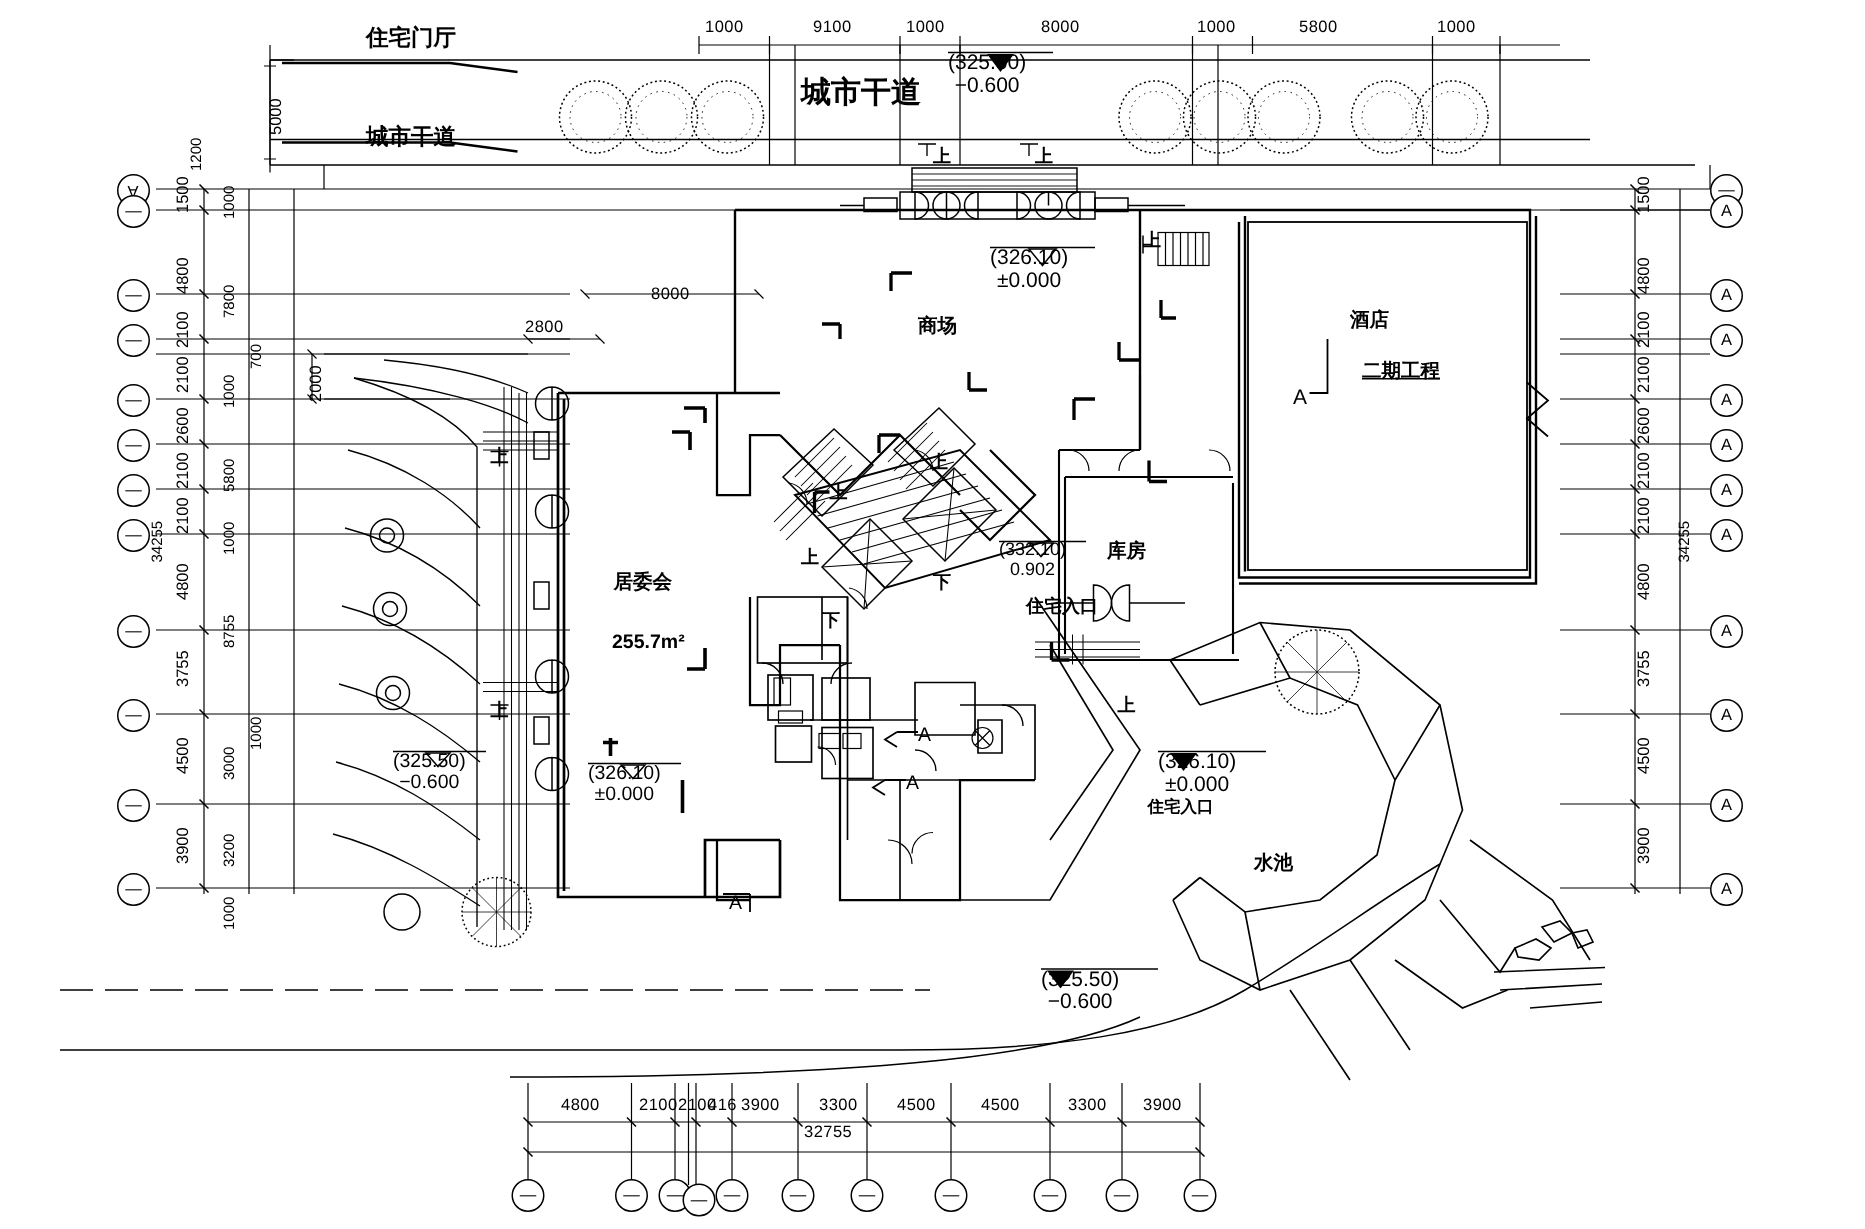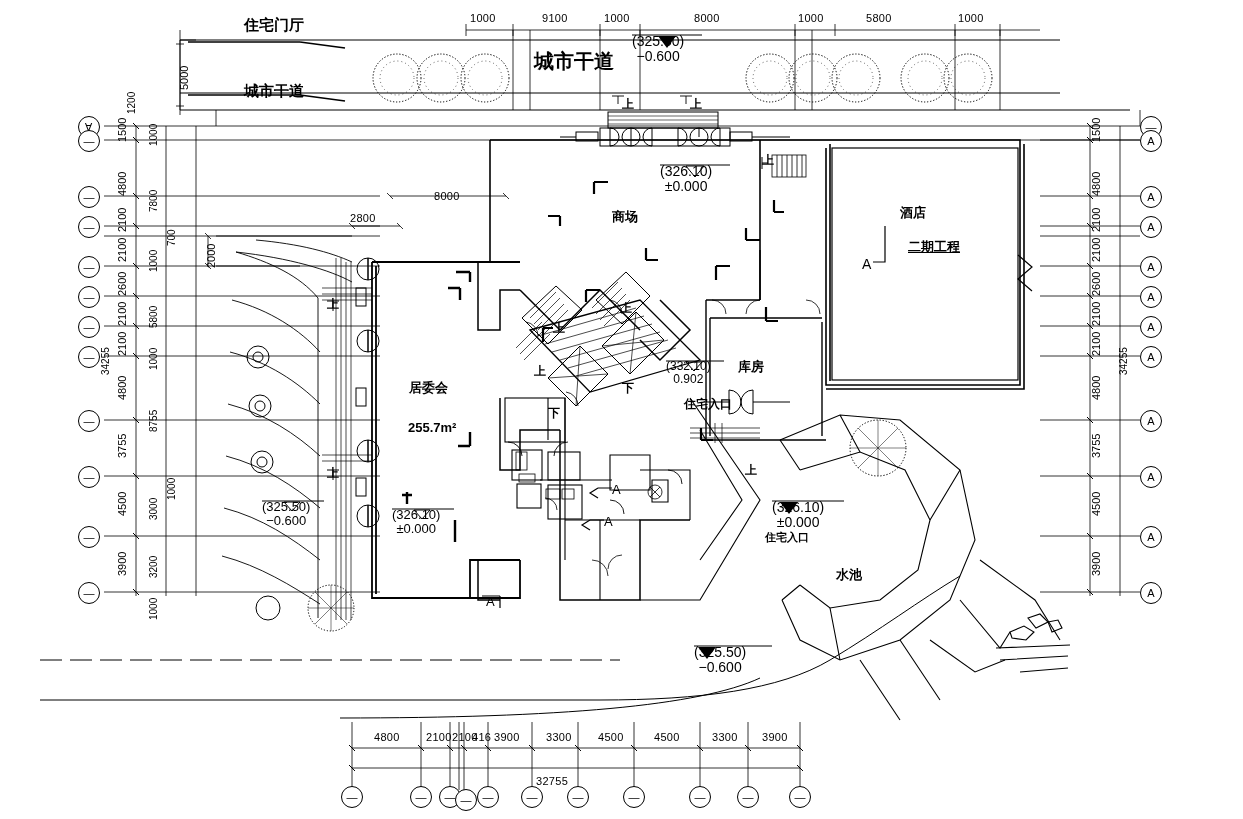--- a/index.html
+++ b/index.html
@@ -466,21 +466,21 @@
 <div class="lbl dim" style="left:374px;top:731px;">4800</div>
 <div class="lbl dim" style="left:426px;top:731px;">2100</div>
 <div class="lbl dim" style="left:452px;top:731px;">2100</div>
 <div class="lbl dim" style="left:472px;top:731px;">416</div>
 <div class="lbl dim" style="left:494px;top:731px;">3900</div>
 <div class="lbl dim" style="left:546px;top:731px;">3300</div>
 <div class="lbl dim" style="left:598px;top:731px;">4500</div>
 <div class="lbl dim" style="left:654px;top:731px;">4500</div>
 <div class="lbl dim" style="left:712px;top:731px;">3300</div>
 <div class="lbl dim" style="left:762px;top:731px;">3900</div>
-<div class="lbl dim" style="left:536px;top:775px;text-align:center;">32755</div>
+<div class="lbl dim" style="left:536px;top:749px;text-align:center;">32755</div>
 
 <div class="lbl cn big" style="left:612px;top:208px;">商场</div>
 <div class="lbl cn big" style="left:900px;top:204px;">酒店</div>
 <div class="lbl cn big" style="left:908px;top:238px;text-decoration:underline;">二期工程</div>
 <div class="lbl cn big" style="left:738px;top:358px;">库房</div>
 <div class="lbl cn big" style="left:409px;top:379px;">居委会</div>
 <div class="lbl big" style="left:408px;top:420px;font-weight:bold;">255.7m²</div>
 <div class="lbl cn" style="left:684px;top:396px;font-size:12px;">住宅入口</div>
 <div class="lbl cn" style="left:765px;top:530px;font-size:11px;">住宅入口</div>
 <div class="lbl cn big" style="left:836px;top:566px;">水池</div>

